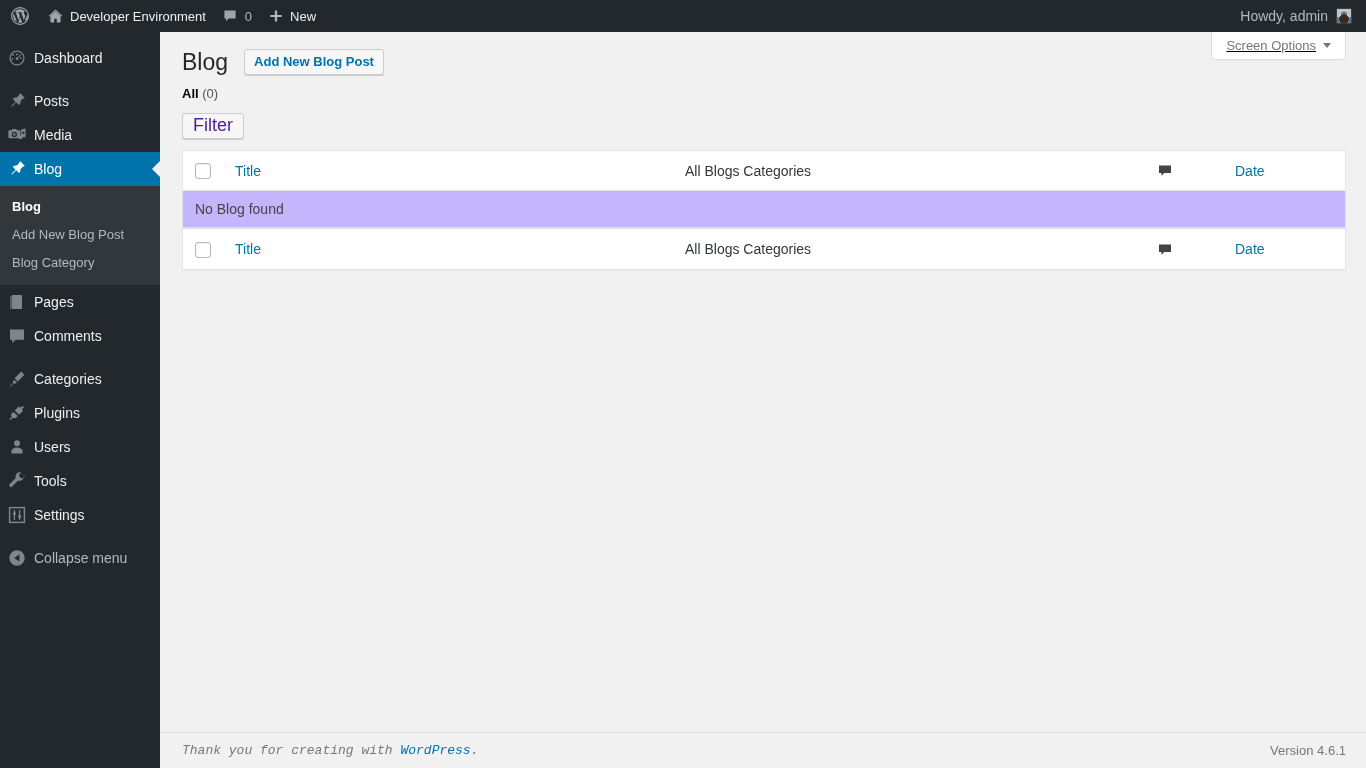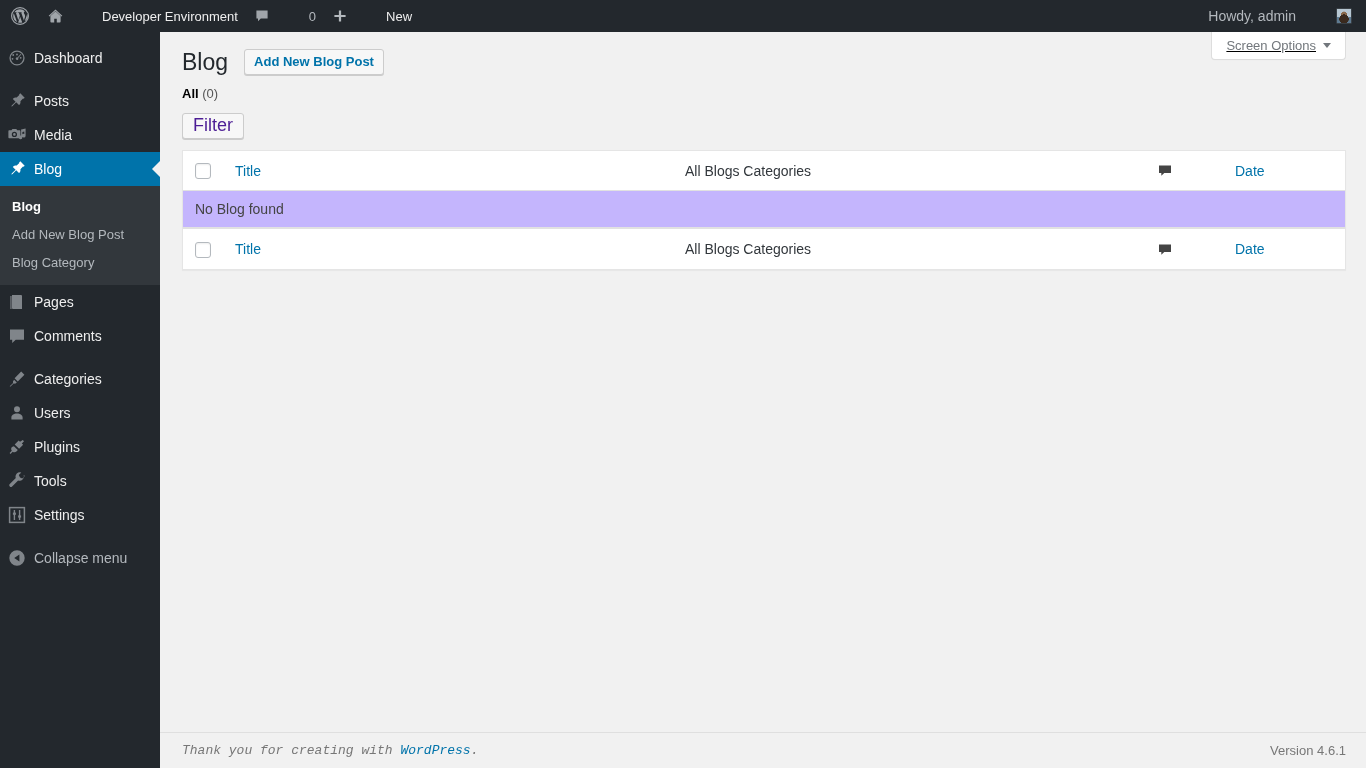--- a/index.html
+++ b/index.html
@@ -23,21 +23,20 @@
     align-items: center;
     z-index: 50;
   }
   .ab-item {
     height: 32px;
     display: flex; align-items: center;
     padding: 0 8px;
     color: #eee;
     white-space: nowrap;
     cursor: pointer;
-    gap: 32px;
   }
   .ab-item.logo { padding: 0 9px 0 10px; }
   .ab-label { margin-left: 6px; font-weight: 400; color: #eee; }
   .ab-spacer { flex: 1 1 auto; }
   .ab-count { color: #b4b9be; margin-left: 7px; font-size: 13px; }
   .ab-right { margin-right: 6px; }
   .ab-howdy { color: #b4b9be; font-size: 14px; margin-right: 8px; }
 
   .wp-logo-icon { display: block; }
   .home-icon, .comment-bubble-ab, .plus-icon { display:block; }
@@ -428,33 +427,33 @@
       <svg width="20" height="20" viewBox="0 0 20 20" fill="#a0a5aa">
         <path d="M14.2 2.6 17.4 5.8 10.8 12.4 7.6 9.2 14.2 2.6zM6.6 10.2l3.2 3.2-.6.6c-.5.5-1.2.7-1.9.6l-.7-.1-3.1 3.1-.7.2.2-.7 3.1-3.1-.1-.7c-.1-.7.1-1.4.6-1.9l.6-.6z"></path>
       </svg>
     </span>
     <span class="m-label">Categories</span>
   </div>
 
   <div class="menu-item">
     <span class="m-icon">
       <svg width="20" height="20" viewBox="0 0 20 20" fill="#a0a5aa">
+        <path d="M15.8 3.1 17 4.3l-2.2 2.2 1.3 1.3-4 4-4.4-4.4 4-4 1.3 1.3 2.8-1.6zM6.9 9.2l3.9 3.9-1.4 1.4c-1 1-2.6 1.1-3.7.2l-2.2 2.2-.9-.9 2.2-2.2c-.9-1.1-.8-2.7.2-3.7l1.9-.9z"></path>
+      </svg>
+    </span>
+    <span class="m-label">Plugins</span>
+  </div>
+
+  <div class="menu-item">
+    <span class="m-icon">
+      <svg width="20" height="20" viewBox="0 0 20 20" fill="#a0a5aa">
         <path d="M10 3.2a3 3 0 1 1 0 6 3 3 0 0 1 0-6zm0 7.2c3.1 0 5.6 1.7 5.6 3.8v2.2H4.4v-2.2c0-2.1 2.5-3.8 5.6-3.8z"></path>
       </svg>
     </span>
     <span class="m-label">Users</span>
-  </div>
-
-  <div class="menu-item">
-    <span class="m-icon">
-      <svg width="20" height="20" viewBox="0 0 20 20" fill="#a0a5aa">
-        <path d="M15.8 3.1 17 4.3l-2.2 2.2 1.3 1.3-4 4-4.4-4.4 4-4 1.3 1.3 2.8-1.6zM6.9 9.2l3.9 3.9-1.4 1.4c-1 1-2.6 1.1-3.7.2l-2.2 2.2-.9-.9 2.2-2.2c-.9-1.1-.8-2.7.2-3.7l1.9-.9z"></path>
-      </svg>
-    </span>
-    <span class="m-label">Plugins</span>
   </div>
 
   <div class="menu-item">
     <span class="m-icon">
       <svg width="20" height="20" viewBox="0 0 20 20" fill="#a0a5aa">
         <path d="M16.6 3.9a4.3 4.3 0 0 1-5.5 5.5l-6 6a1.6 1.6 0 0 1-2.3-2.3l6-6A4.3 4.3 0 0 1 14.3 1.6l-2.5 2.5 1.2 2.3 2.3 1.2 2.5-2.5c-.2-.5-.5-.9-1.2-1.2z"></path>
       </svg>
     </span>
     <span class="m-label">Tools</span>
   </div>

